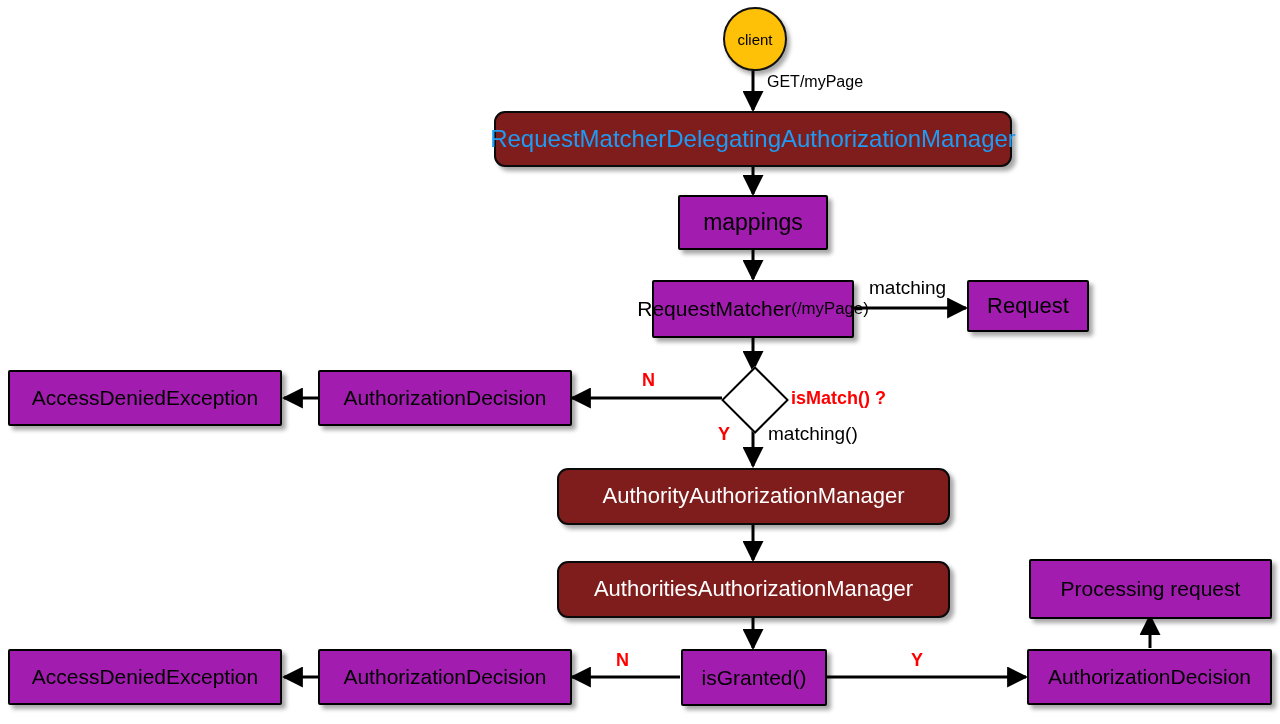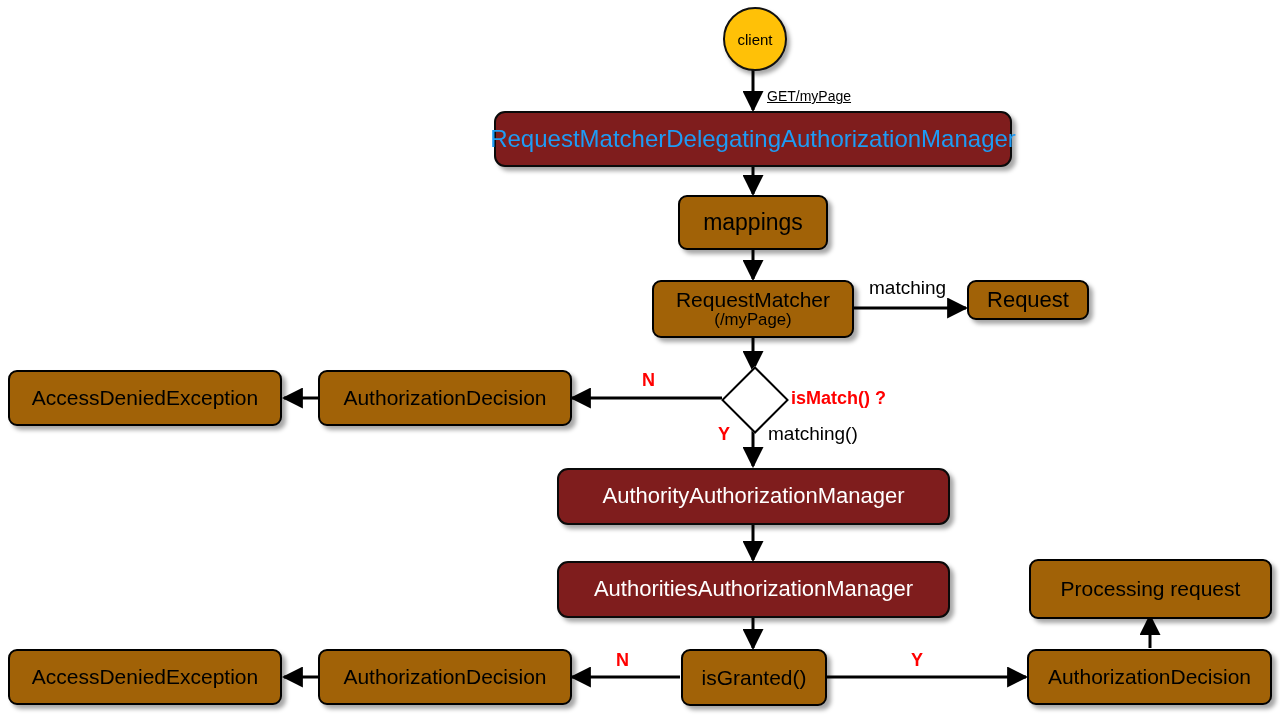--- a/index.html
+++ b/index.html
@@ -10,22 +10,22 @@
     position:relative;
     overflow:hidden;
   }
   #canvas{position:absolute;inset:0;width:1280px;height:724px;}
   .node{
     position:absolute;
     box-sizing:border-box;
     display:flex;align-items:center;justify-content:center;
     text-align:center;
     border:2.5px solid #000;
-    border-radius:9px;
-    background:#a16207;
+    border-radius:2px;
+    background:#a21caf;
     color:#000000;
     box-shadow:4px 4px 4px rgba(0,0,0,0.35);
     line-height:1.12;
     z-index:3;
   }
   .node.dark{
     background:#7f1d1d;
     border-color:#0a0a0a;
     color:#ffffff;
     border-radius:11px;
@@ -81,38 +81,38 @@
     <path d="M 318 677 L 284 677"></path>
     <path d="M 827 677 L 1026 677"></path>
     <path d="M 1150 648 L 1150 616"></path>
   </g>
 </svg>
 
 <div class="circle" style="left:723px;top:7px;width:60px;height:60px;font-size:15px;">
   <span>client</span>
 </div>
 
-<div class="elabel" style="left:767px;top:88px;font-size:14px;text-decoration:underline;">GET/myPage</div>
+<div class="elabel" style="left:767px;top:73px;font-size:16px;">GET/myPage</div>
 
 <div class="node dark accent" style="left:494px;top:111px;width:518px;height:56px;font-size:24px;">
   <span>RequestMatcherDelegatingAuthorizationManager</span>
 </div>
 
 <div class="node" style="left:678px;top:195px;width:150px;height:55px;font-size:23px;">
   <span>mappings</span>
 </div>
 
-<div class="node" style="left:652px;top:280px;width:202px;height:58px;font-size:21px;flex-direction:column;">
+<div class="node" style="left:652px;top:280px;width:202px;height:58px;font-size:21px;flex-direction:row;">
   <span>RequestMatcher</span>
   <span class="sub">(/myPage)</span>
 </div>
 
 <div class="elabel" style="left:869px;top:277px;font-size:19px;">matching</div>
 
-<div class="node" style="left:967px;top:280px;width:122px;height:40px;font-size:22px;">
+<div class="node" style="left:967px;top:280px;width:122px;height:52px;font-size:22px;">
   <span>Request</span>
 </div>
 
 <div class="diamond" style="left:731px;top:376px;width:44px;height:44px;"></div>
 
 <div class="elabel red" style="left:791px;top:388px;font-size:18px;">isMatch() ?</div>
 
 <div class="elabel red" style="left:642px;top:370px;font-size:18px;">N</div>
 
 <div class="elabel red" style="left:718px;top:424px;font-size:18px;">Y</div>

